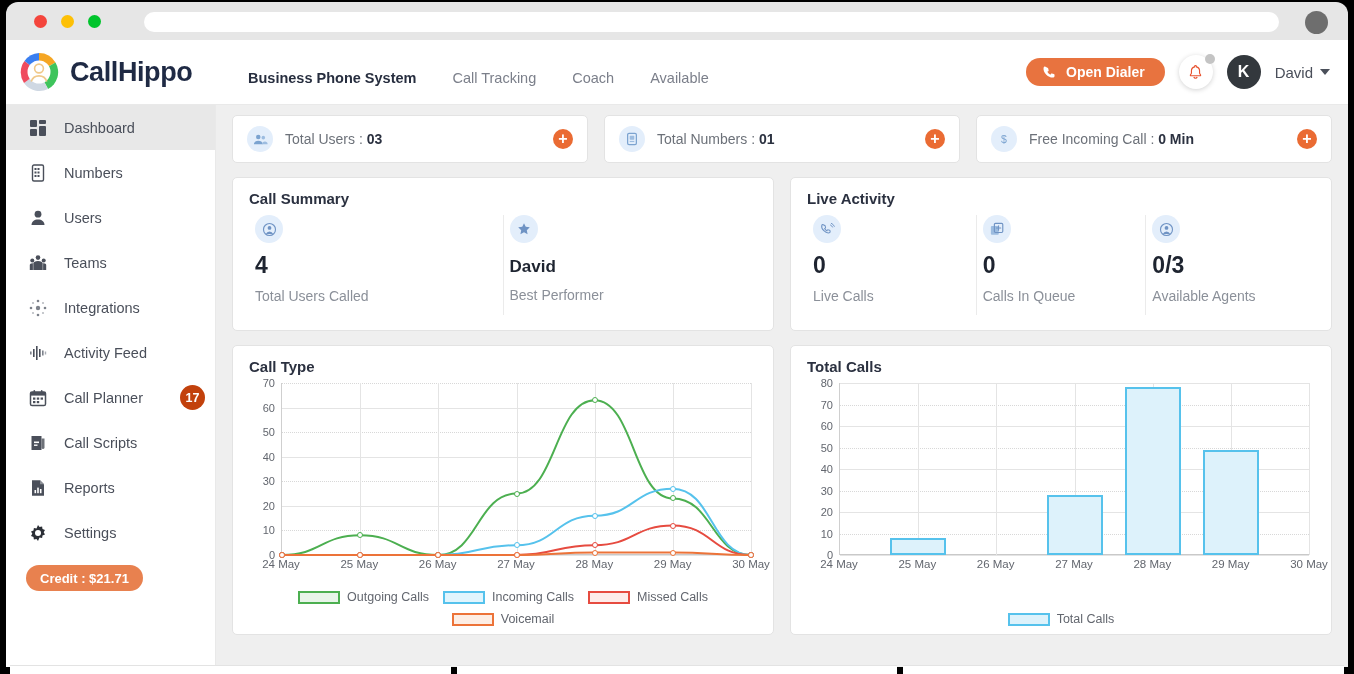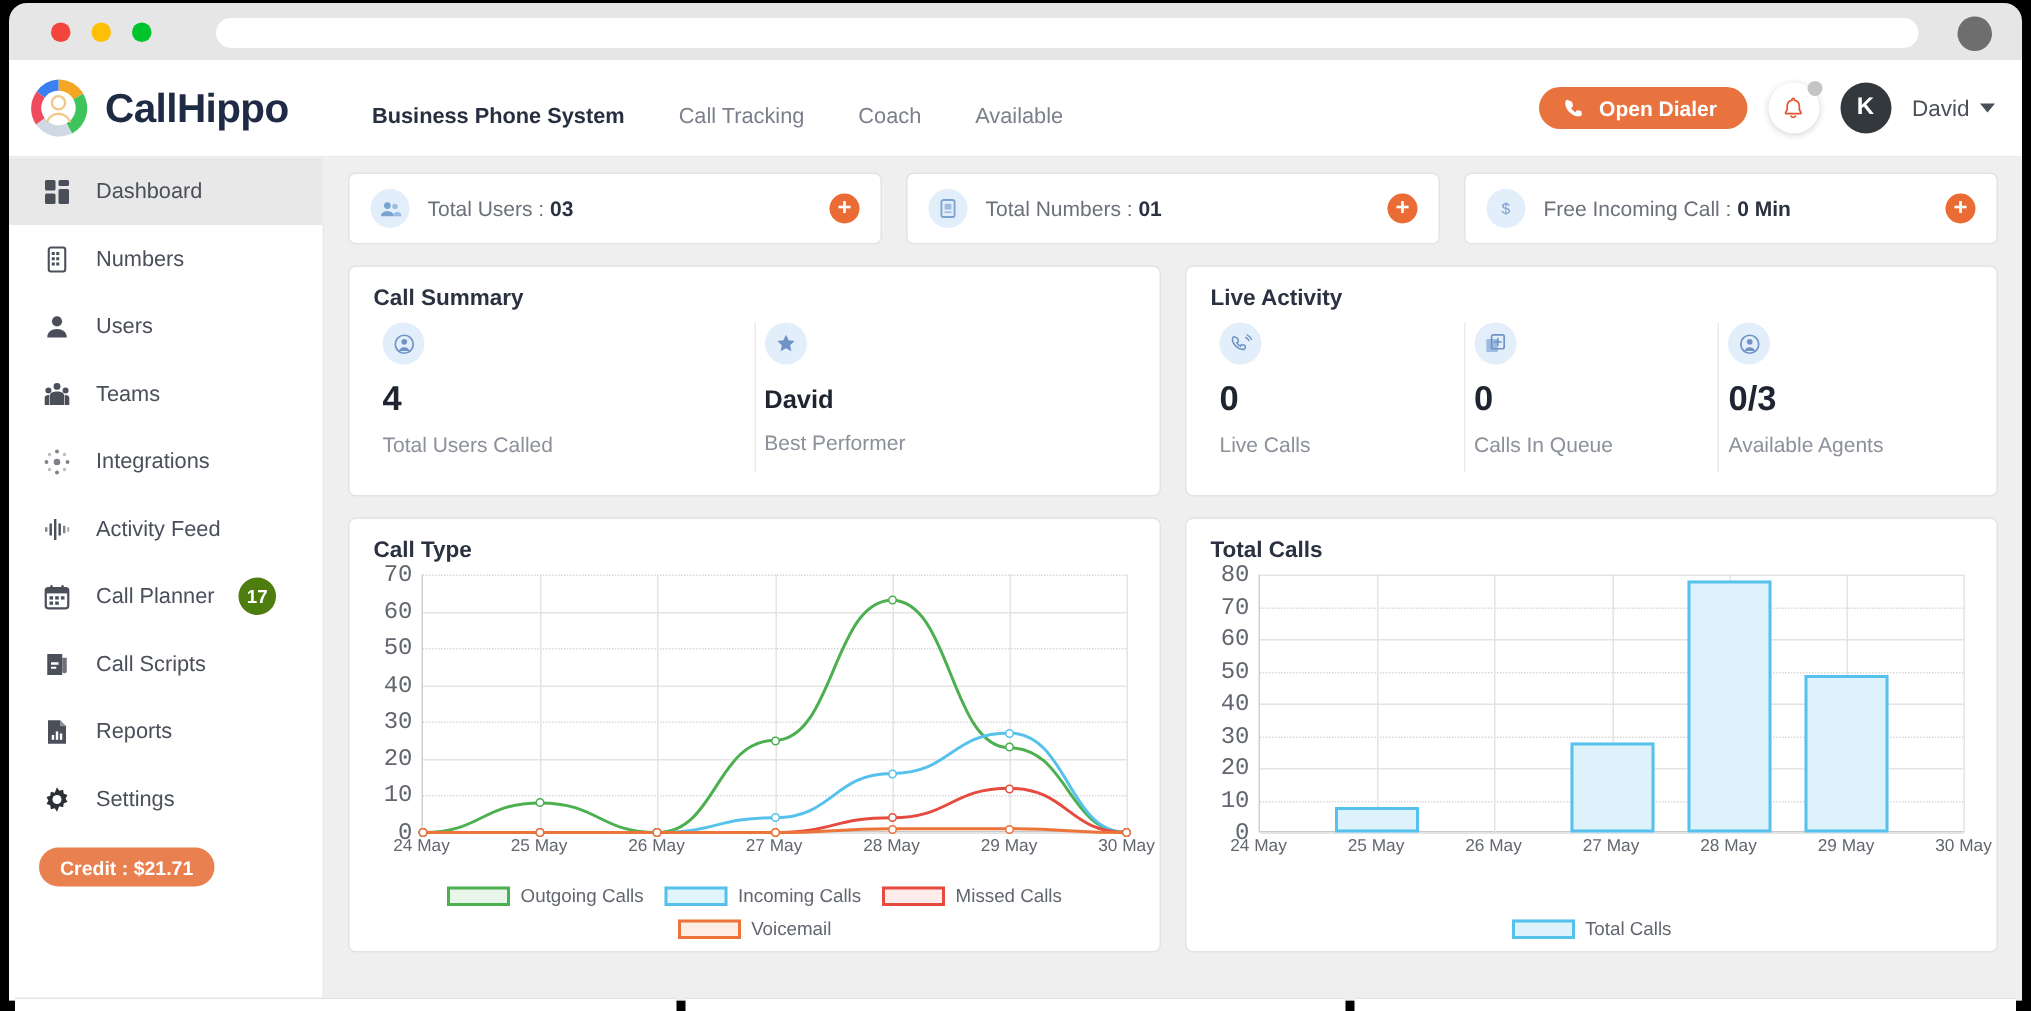--- a/index.html
+++ b/index.html
@@ -80,22 +80,22 @@
     position: absolute; left: 0; top: 65px; width: 210px; height: 562px;
     background: #fff; border-right: 1px solid #e9e9e9;
   }
   .side-item {
     height: 45px; display: flex; align-items: center; gap: 16px;
     padding-left: 22px; font-size: 14.5px; color: #4a4f5a; cursor: pointer; position: relative;
   }
   .side-item.active { background: #e8e8e8; }
   .side-icon { width: 20px; height: 20px; display: flex; align-items: center; justify-content: center; flex: 0 0 20px; }
   .side-badge {
-    margin-left: 0; min-width: 25px; height: 25px; border-radius: 50%;
-    background: #4d7c0f; color: #fff; font-size: 12.5px; font-weight: bold;
+    margin-left: 21px; min-width: 25px; height: 25px; border-radius: 50%;
+    background: #c2410c; color: #fff; font-size: 12.5px; font-weight: bold;
     display: flex; align-items: center; justify-content: center;
   }
   .credit-pill {
     margin: 10px 0 0 20px; display: inline-flex; align-items: center; justify-content: center;
     background: #e8814f; color: #fff; font-size: 13px; font-weight: bold;
     border-radius: 16px; height: 26px; padding: 0 14px; cursor: pointer;
   }
   
   .main {
     position: absolute; left: 210px; top: 65px; width: 1132px; height: 562px;
@@ -131,22 +131,22 @@
     display: flex; align-items: center; justify-content: center; margin-bottom: 10px;
   }
   .sum-value { font-size: 23px; font-weight: bold; color: #1e2430; line-height: 1.1; }
   .sum-value.small { font-size: 17px; padding-top: 5px; }
   .sum-cap { font-size: 14px; color: #8b9099; margin-top: 10px; }
   
   .chart-panel { flex: 1; height: 290px; position: relative; }
   .chart-area { position: relative; margin-top: 8px; height: 192px; }
   .yaxis { position: absolute; left: 0; top: 0; width: 30px; height: 172px; }
   .ytick {
-    position: absolute; right: 4px; font-size: 16px; color: #62666e;
-    transform: translateY(-50%); text-align: right; font-family: Liberation Mono, monospace;
+    position: absolute; right: 4px; font-size: 11px; color: #62666e;
+    transform: translateY(-50%); text-align: right;
   }
   .plot { position: absolute; left: 32px; right: 6px; top: 0; height: 172px; border-left: 1px solid #cfcfcf; }
   .gridline { position: absolute; left: 0; right: 0; border-top: 1px dotted #d8d8d8; }
   .gridline.solid { border-top: 1px solid #e4e4e4; }
   .vgrid { position: absolute; top: 0; bottom: 0; width: 1px; background: #e4e4e4; }
   .axis-base { position: absolute; left: 0; right: 0; bottom: 0; border-top: 1px solid #c9c9c9; }
   .xaxis { position: absolute; left: 32px; right: 6px; top: 175px; height: 20px; }
   .xtick { position: absolute; font-size: 11.5px; color: #62666e; transform: translateX(-50%); white-space: nowrap; }
   .legend { position: absolute; left: 0; right: 0; bottom: 8px; display: flex; flex-wrap: wrap; justify-content: center; gap: 8px 14px; padding: 0 20px; }
   .legend-item { display: flex; align-items: center; gap: 7px; font-size: 12.5px; color: #62666e; cursor: pointer; }

